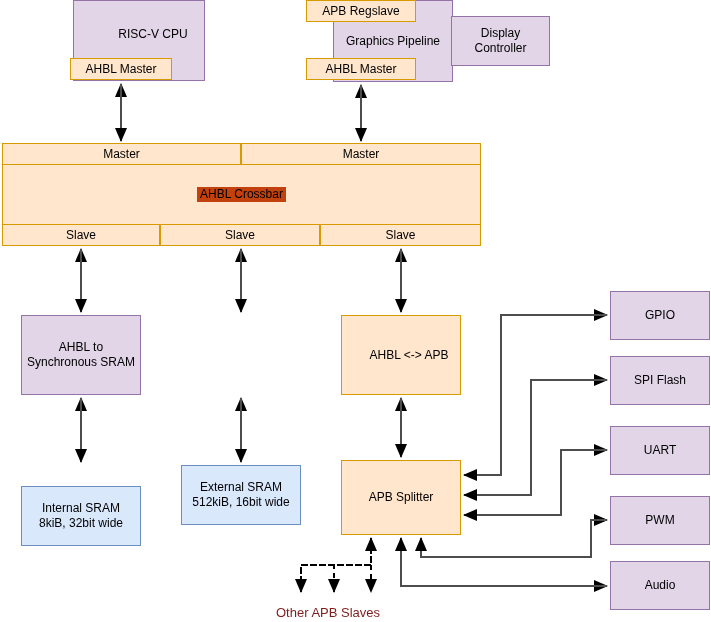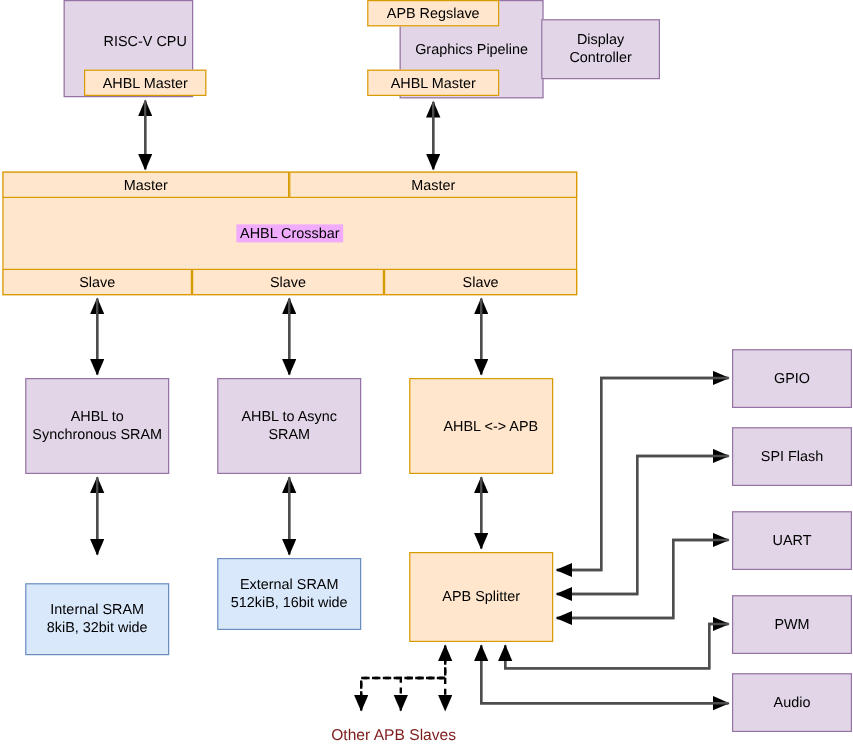--- a/index.html
+++ b/index.html
@@ -107,21 +107,21 @@
     </g>
 
     <g fill="none" stroke="#000000" stroke-width="2" stroke-dasharray="5 4">
       <path d="M371,538 L371,565 L301,565 L301,592" marker-end="url(#ah)"></path>
       <path d="M371,565 L334,565 L334,592" marker-end="url(#ah)"></path>
       <path d="M371,565 L371,592" marker-end="url(#ah)"></path>
       <path d="M301,592 L301,565 L371,565 L371,538" marker-end="url(#ah)"></path>
     </g>
   </svg>
 
-  <div class="node purple" style="left:53px;top:0px;width:108px;height:81px;align-items:flex-start;padding-top:26px;padding-left:28px;">
+  <div class="node purple" style="left:73px;top:0px;width:132px;height:81px;align-items:flex-start;padding-top:26px;padding-left:28px;">
     <span>RISC-V CPU</span>
   </div>
   <div class="node orange" style="left:70px;top:58px;width:102px;height:22px;">
     <span>AHBL Master</span>
   </div>
 
   <div class="node purple" style="left:301px;top:0px;width:120px;height:82px;margin-left:32px;">
     <span>Graphics Pipeline</span>
   </div>
   <div class="node orange" style="left:306px;top:0px;width:110px;height:22px;">
@@ -129,45 +129,41 @@
   </div>
   <div class="node orange" style="left:306px;top:58px;width:110px;height:22px;">
     <span>AHBL Master</span>
   </div>
 
   <div class="node purple" style="left:451px;top:16px;width:99px;height:50px;">
     <span>Display Controller</span>
   </div>
 
   <div class="node orange" style="left:2px;top:143px;width:479px;height:103px;">
-    <span style="position:relative;z-index:2;background:#f0abfc;">AHBL Crossbar</span>
+    <span style="position:relative;z-index:2;background:#c2410c;">AHBL Crossbar</span>
   </div>
   <div class="node orange" style="left:2px;top:143px;width:239px;height:22px;">
     <span>Master</span>
   </div>
   <div class="node orange" style="left:241px;top:143px;width:240px;height:22px;">
     <span>Master</span>
   </div>
   <div class="node orange" style="left:2px;top:224px;width:158px;height:22px;">
     <span>Slave</span>
   </div>
   <div class="node orange" style="left:160px;top:224px;width:160px;height:22px;">
     <span>Slave</span>
   </div>
   <div class="node orange" style="left:320px;top:224px;width:161px;height:22px;">
     <span>Slave</span>
   </div>
 
   <div class="node purple" style="left:21px;top:315px;width:120px;height:80px;">
     <span style="white-space:pre-line;">AHBL to
 Synchronous SRAM</span>
-  </div>
-  <div class="node purple" style="left:181px;top:315px;width:120px;height:80px;">
-    <span style="white-space:pre-line;">AHBL to Async
-SRAM</span>
   </div>
   <div class="node orange" style="left:341px;top:315px;width:120px;height:80px;">
     <span style="white-space:pre-line;margin-left:16px;">AHBL &lt;-&gt; APB</span>
   </div>
 
   <div class="node blue" style="left:21px;top:486px;width:120px;height:60px;">
     <span style="white-space:pre-line;">Internal SRAM
 8kiB, 32bit wide</span>
   </div>
   <div class="node blue" style="left:181px;top:465px;width:120px;height:60px;text-align:center;">

